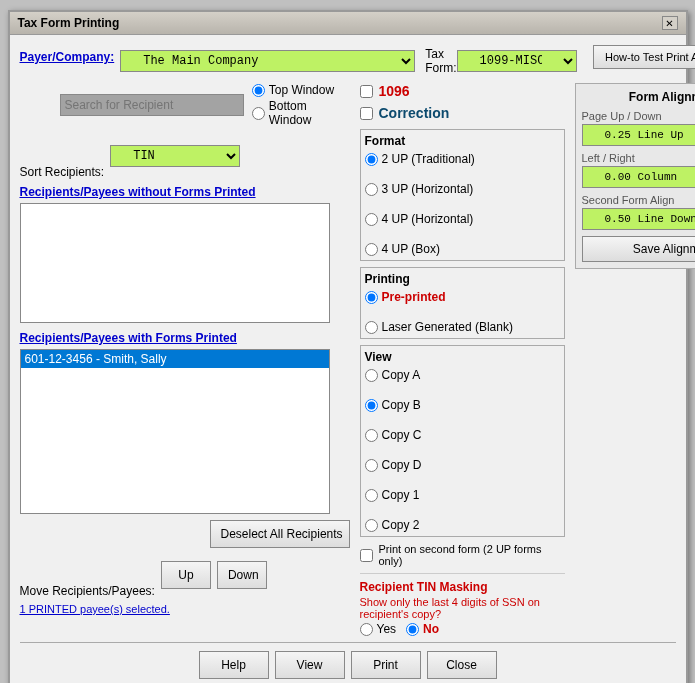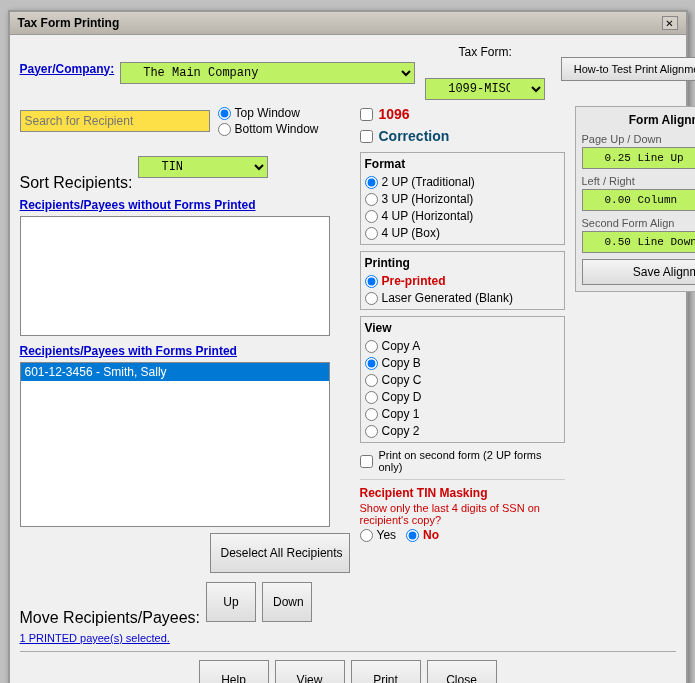--- a/index.html
+++ b/index.html
@@ -62,38 +62,39 @@
       width: 330px;
       flex-shrink: 0;
     }
     .field-row {
       display: flex;
       align-items: center;
       gap: 6px;
       margin-bottom: 6px;
     }
     .field-label {
-      font-size: 16px;
+      font-size: 12px;
       white-space: nowrap;
       margin-top: 32px;
     }
     select {
       height: 22px;
       font-size: 12px;
       border: 1px solid #888;
       background: #bef264;
       padding: 0 18px;
       font-family: Liberation Mono, monospace;
     }
     input[type="text"] {
       height: 22px;
       font-size: 12px;
       border: 1px solid #888;
-      background: #fde047;
+      background: #a3a3a3;
       padding: 0 4px;
+      margin-left: 40px;
     }
     .company-select {
       width: 295px;
     }
     .taxform-select {
       width: 120px;
     }
     .sort-select {
       width: 130px;
     }
@@ -125,40 +126,40 @@
       padding: 2px 4px;
       font-size: 12px;
     }
     .list-item.selected {
       background: #0078d4;
       color: white;
     }
     .radio-group {
       display: flex;
       flex-direction: column;
-      gap: 3px;
+      gap: 16px;
     }
     .radio-row {
       display: flex;
       align-items: center;
       gap: 4px;
       font-size: 12px;
     }
     input[type="radio"] {
       width: 13px;
       height: 13px;
       margin: 0;
     }
     input[type="checkbox"] {
       width: 13px;
       height: 13px;
       margin: 0;
     }
     .btn {
-      height: 40px;
+      height: 28px;
       font-size: 12px;
       border: 1px solid #888;
       background: linear-gradient(to bottom, #f5f5f5, #ddd);
       padding: 0 10px;
       cursor: pointer;
       white-space: nowrap;
     }
     .right-col {
       width: 200px;
       flex-shrink: 0;
@@ -295,21 +296,21 @@
 
   <div class="content">
 
     <div class="row" style="align-items:center; margin-bottom:6px;">
       <div style="display:flex; align-items:flex-start; gap:6px; flex:1;">
         <span class="label-blue">Payer/Company:</span>
         <select class="company-select">
           <option>The Main Company</option>
         </select>
       </div>
-      <div style="display:flex; align-items:center; gap:19px;flex-direction:column;">
+      <div style="display:flex; align-items:center; gap:0;">
         <span style="font-size:12px;">Tax Form:</span>
         <select class="taxform-select">
           <option>1099-MISC</option>
         </select>
       </div>
       <div style="margin-left:6px;">
         <button class="how-to-btn" style="width:160px; font-size:11px; height:24px;">How-to Test Print  Alignment</button>
       </div>
     </div>
 

